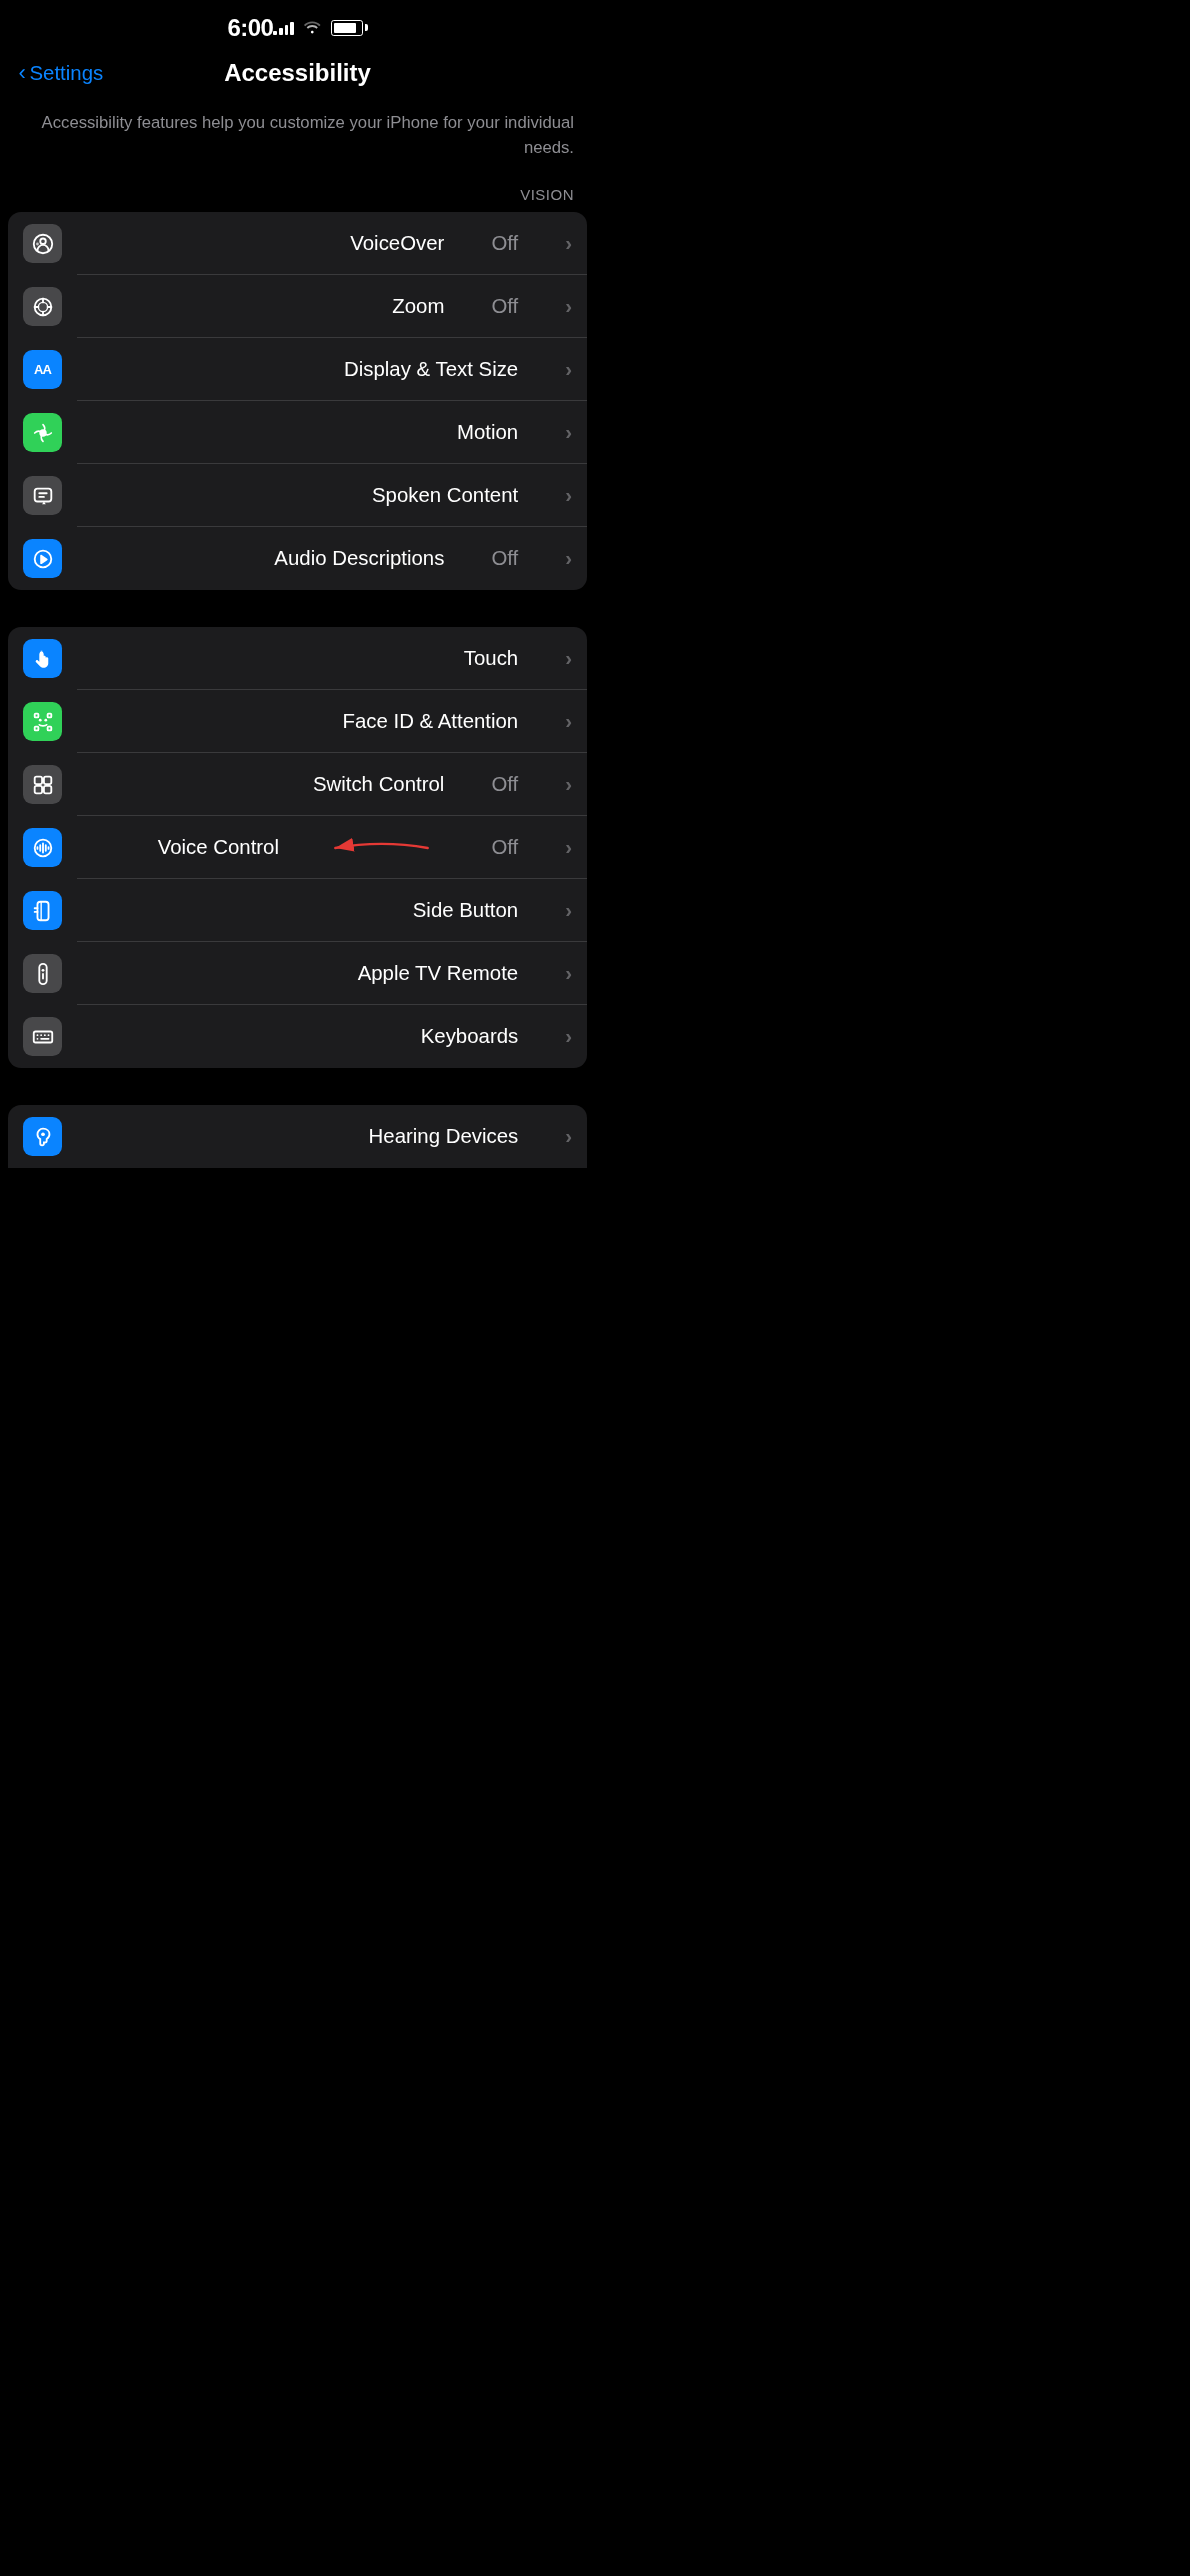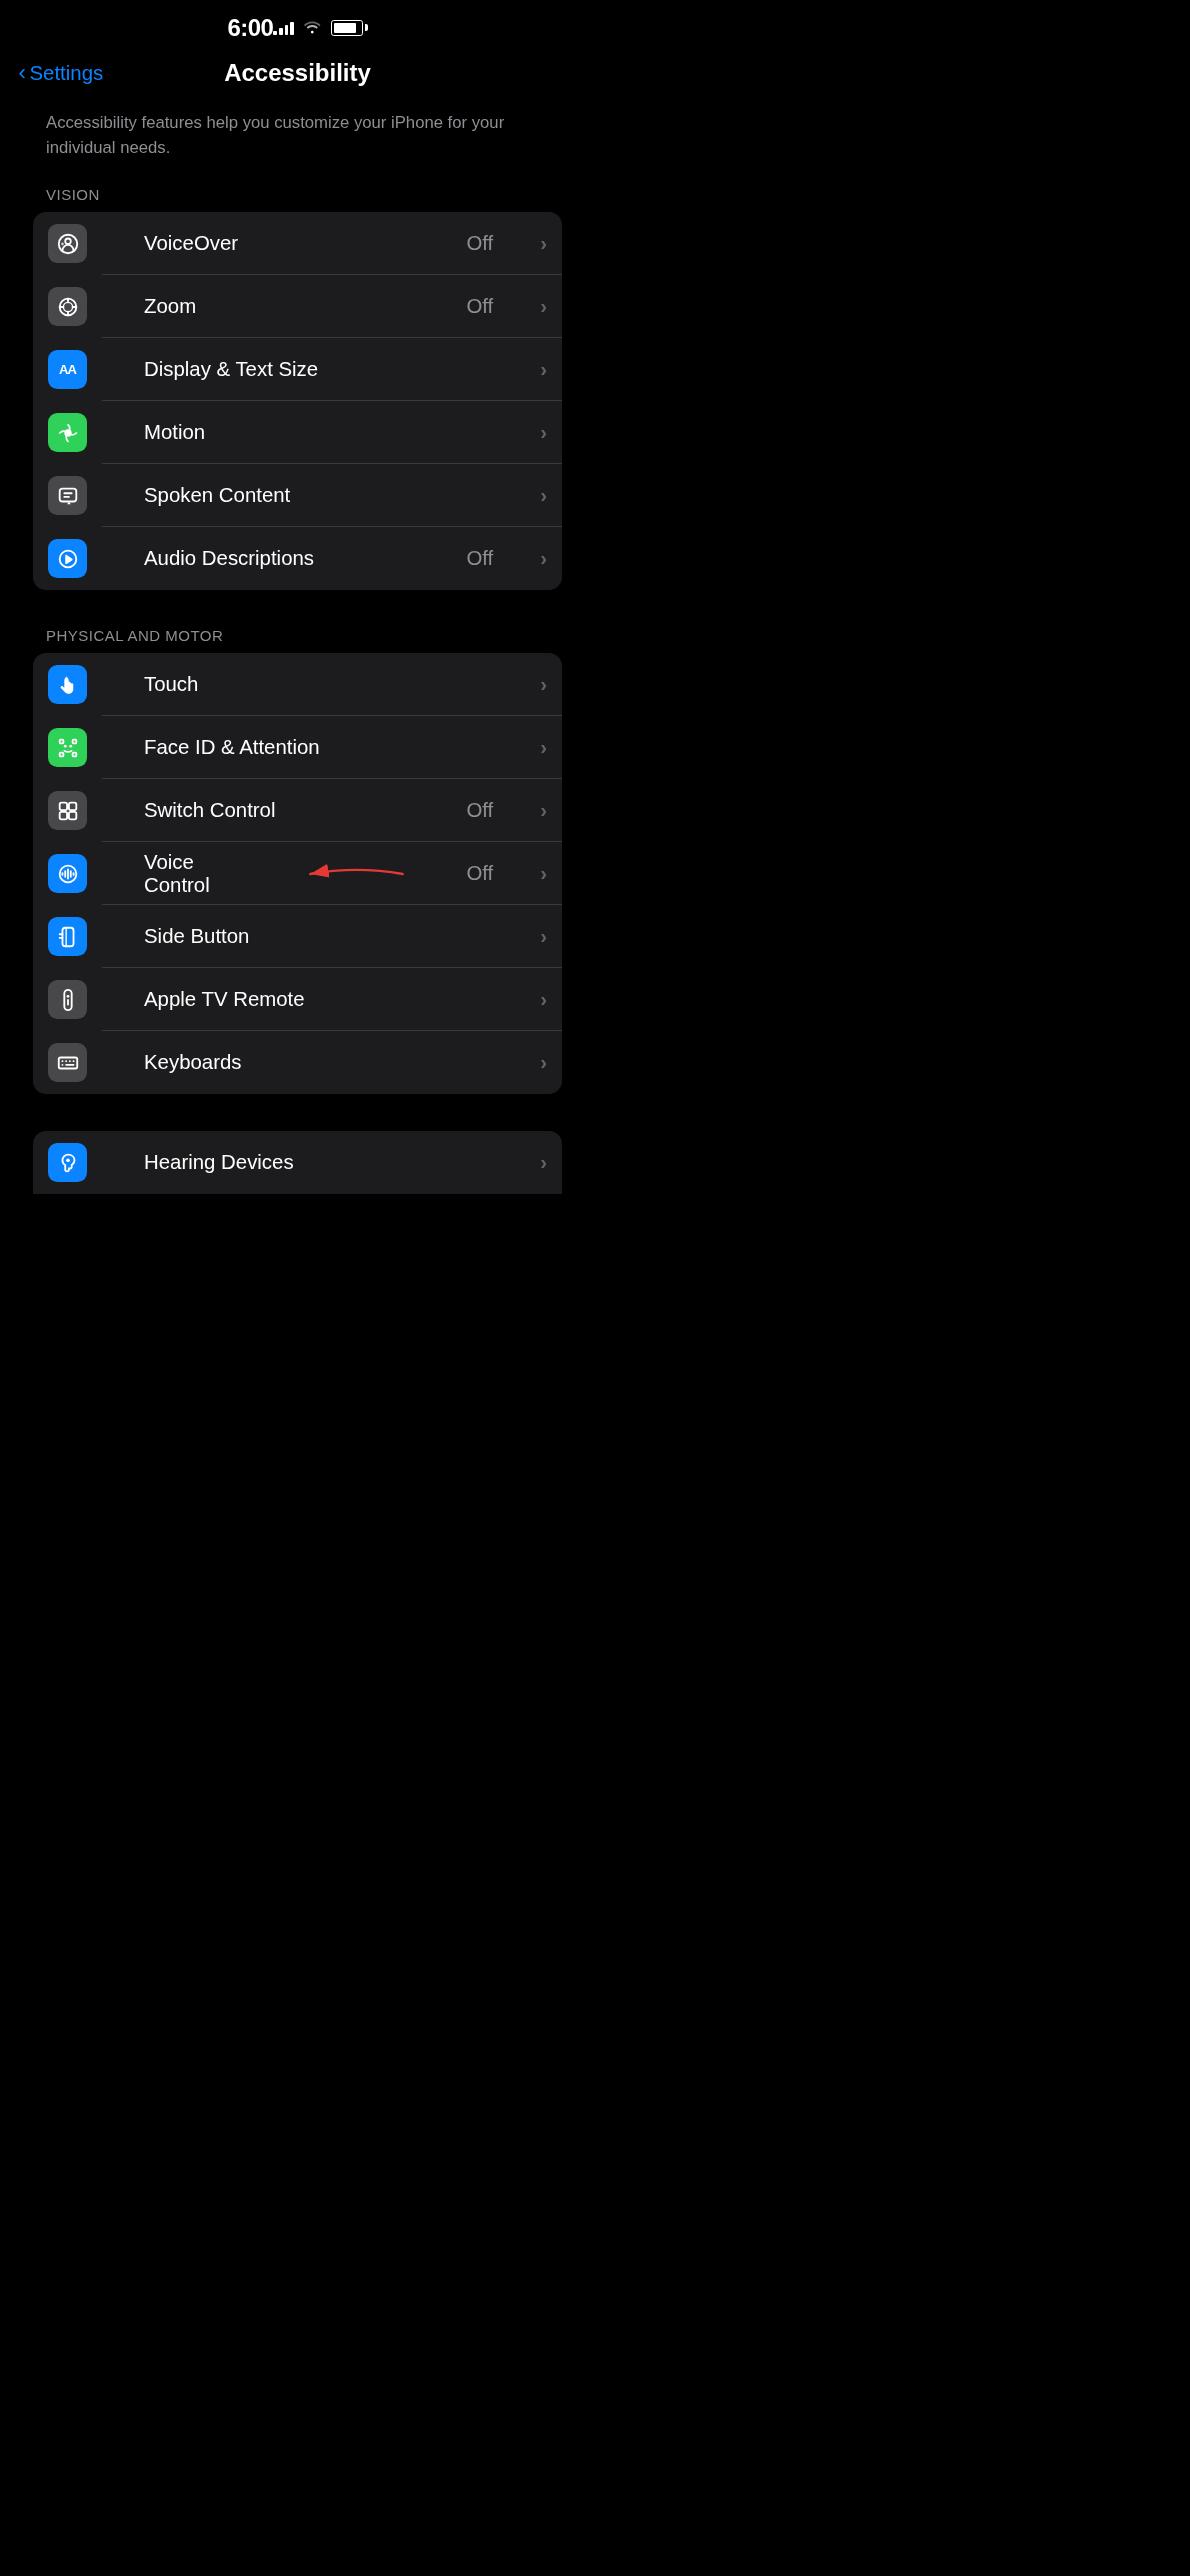--- a/index.html
+++ b/index.html
@@ -101,21 +101,22 @@
       font-weight: 300;
     }
     .nav-title {
       font-size: 24px;
       font-weight: 700;
       color: #fff;
     }
 
     
     .content {
-      padding: 0 33px;
+      padding: 0 8px;
+      text-align: right;
     }
 
     .description {
       color: #8e8e93;
       font-size: 16.7px;
       line-height: 1.5;
       padding: 7.4px 13px 26px;
     }
 
     .section-header {
@@ -324,21 +325,20 @@
           <path d="M10 9.5c0-.8.9-1.3 1.6-.8l6 4a1 1 0 010 1.6l-6 4c-.7.5-1.6 0-1.6-.8V9.5z" fill="white"></path>
         </svg>
       </div>
       <span class="row-label">Audio Descriptions</span>
       <span class="row-value">Off</span>
       <span class="row-chevron">›</span>
     </div>
 
   </div>
 
-  <div class="section-header">PHYSICAL AND MOTOR</div>
   <div class="settings-group">
 
     <div class="settings-row">
       <div class="row-icon icon-blue">
         <svg width="24" height="24" viewBox="0 0 26 26" fill="none">
           <path d="M13 4c-2.2 0-4 1.8-4 4v8l-1.5-1.5c-.6-.6-1.5-.6-2 0-.6.6-.6 1.5 0 2l4.5 4.5c1 1 2.3 1.5 3.7 1.5 2.8 0 5-2.2 5-5v-5c0-.8-.7-1.5-1.5-1.5S16 11.2 16 12v-1c0-.8-.7-1.5-1.5-1.5-.3 0-.5.1-.7.2V8c0-2.2-1.8-4-4-4z" fill="white"></path>
         </svg>
       </div>
       <span class="row-label">Touch</span>
       <span class="row-chevron">›</span>

